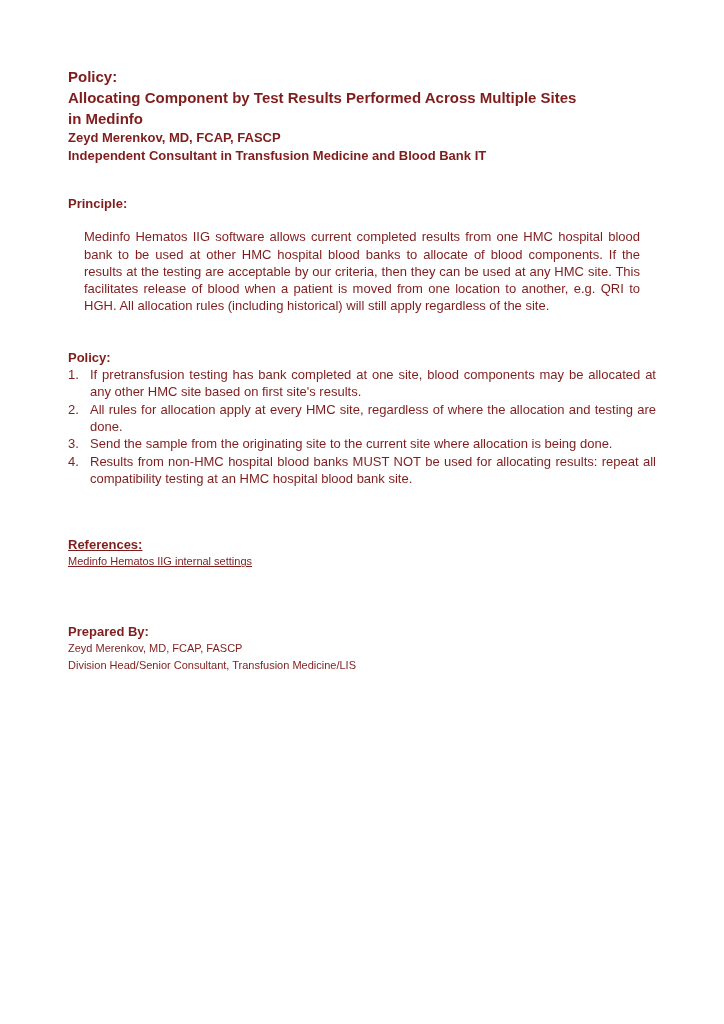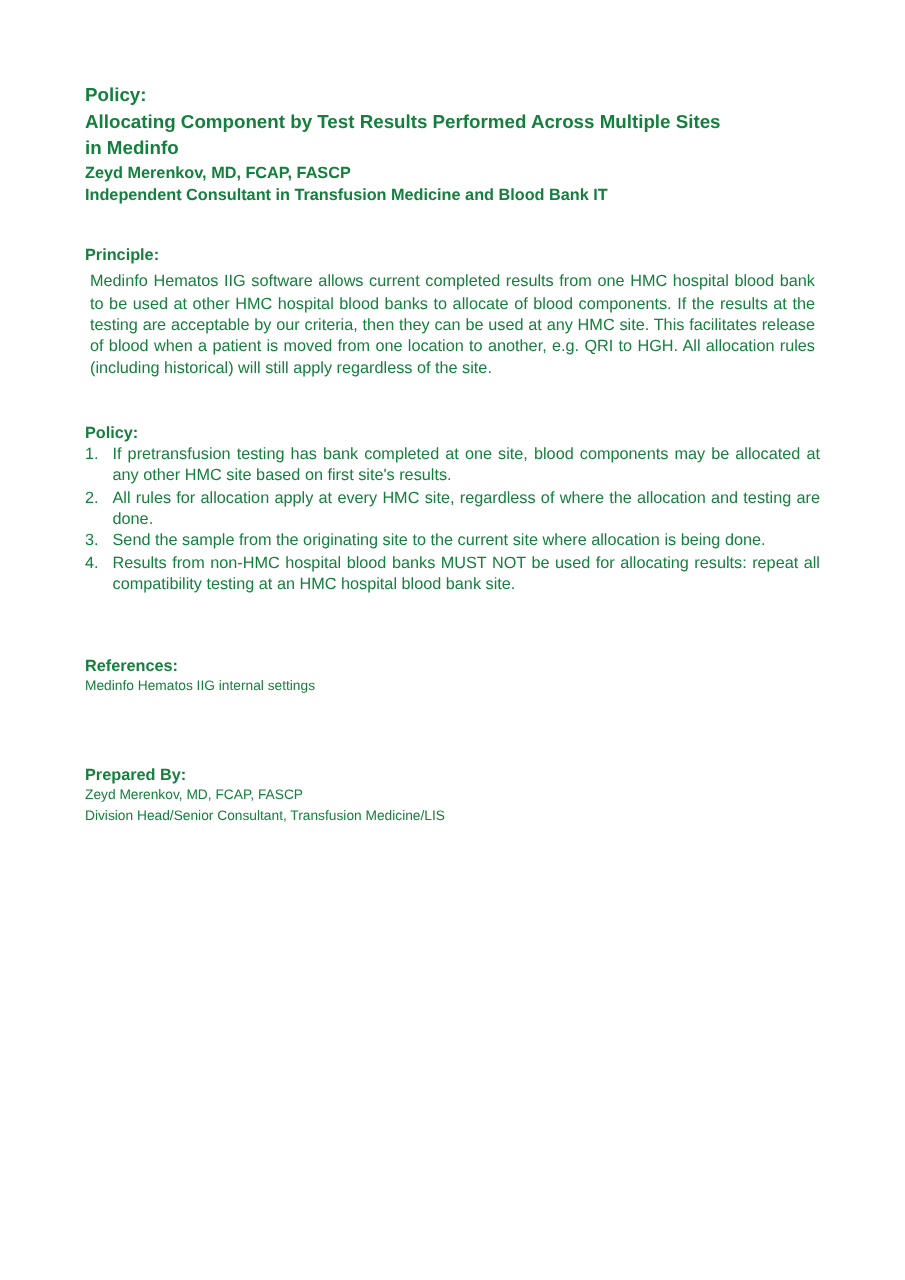--- a/index.html
+++ b/index.html
@@ -8,52 +8,52 @@
     background: #ffffff;
   }
   .page {
     position: relative;
     width: 724px;
     height: 1024px;
     box-sizing: border-box;
     padding: 66px 68px 0 68px;
     background: #ffffff;
     font-family: "Liberation Sans", "DejaVu Sans", sans-serif;
-    color: #15803d;
+    color: #7f1d1d;
     overflow: hidden;
   }
   .h-label, .h-title {
     font-size: 15px;
     font-weight: 700;
     line-height: 21px;
   }
   .h-author {
     font-size: 13px;
     font-weight: 700;
     line-height: 17.5px;
   }
   .sec-heading {
     font-size: 13px;
     font-weight: 700;
     line-height: 17.3px;
   }
   .body-text {
-    margin: 4px;
+    margin: 16px;
     font-size: 13px;
     line-height: 17.3px;
     text-align: justify;
   }
   .plain-text {
     margin: 0;
     font-size: 11px;
     line-height: 17.3px;
   }
   .principle-section { margin-top: 31px; }
   .policy-section    { margin-top: 34px; }
-  .references-section{ margin-top: 49px; }
+  .references-section{ margin-top: 49px; text-decoration: underline; }
   .prepared-section  { margin-top: 52px; }
   .policy-list {
     margin: 0;
     padding: 0;
     list-style: none;
     font-size: 13px;
     line-height: 17.3px;
   }
   .policy-list li {
     position: relative;

